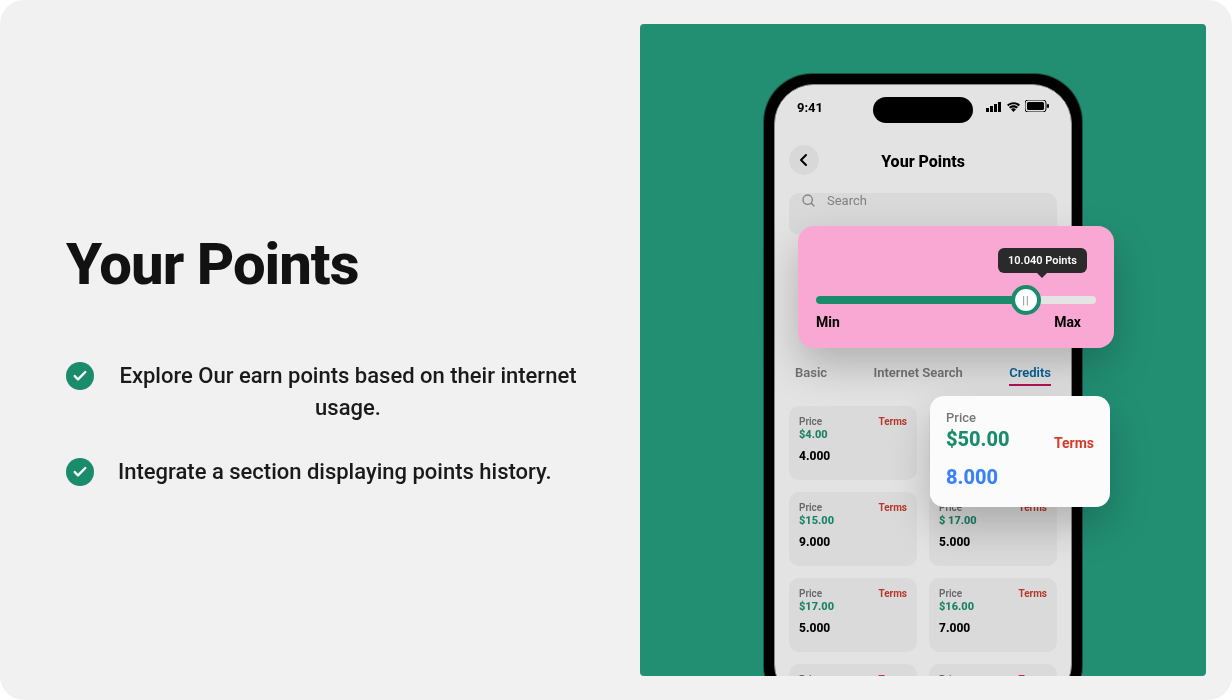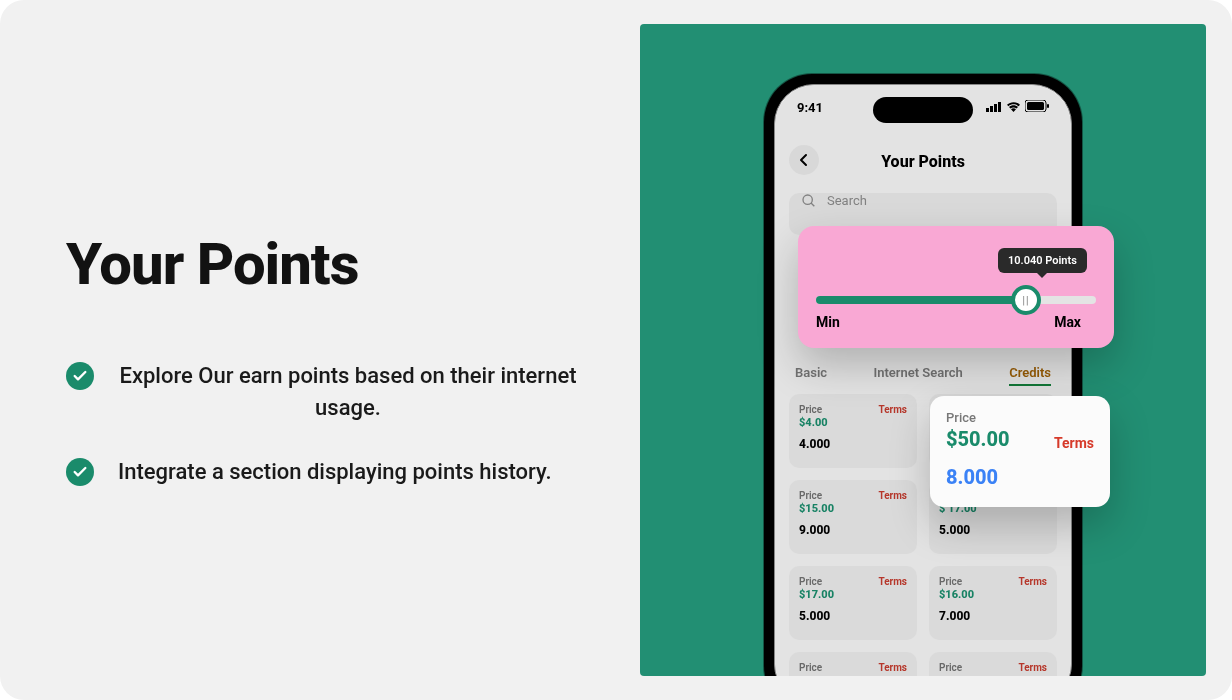--- a/index.html
+++ b/index.html
@@ -129,24 +129,24 @@
     display:flex; align-items:flex-start; gap:10px;
     padding: 0 12px;
     color:#8a8a8a;
     font-size:13px;
     margin-bottom: 130px; 
   }
   .tabs {
     display:flex; justify-content: space-between;
     font-size: 13px;
     padding: 0 6px;
-    margin-bottom: 8px;
+    margin-bottom: 20px;
   }
   .tab { color:#7a7a7a; font-weight:600; }
-  .tab.active { color:#a16207; border-bottom:2px solid #15803d; padding-bottom:4px; }
+  .tab.active { color:#0369a1; border-bottom:2px solid #be185d; padding-bottom:4px; }
   .cards-grid {
     display:grid;
     grid-template-columns: 1fr 1fr;
     gap: 12px 12px;
   }
   .card-sm {
     background:#e8e8e8;
     border-radius:10px;
     padding:10px 10px 12px;
     min-height: 74px;

